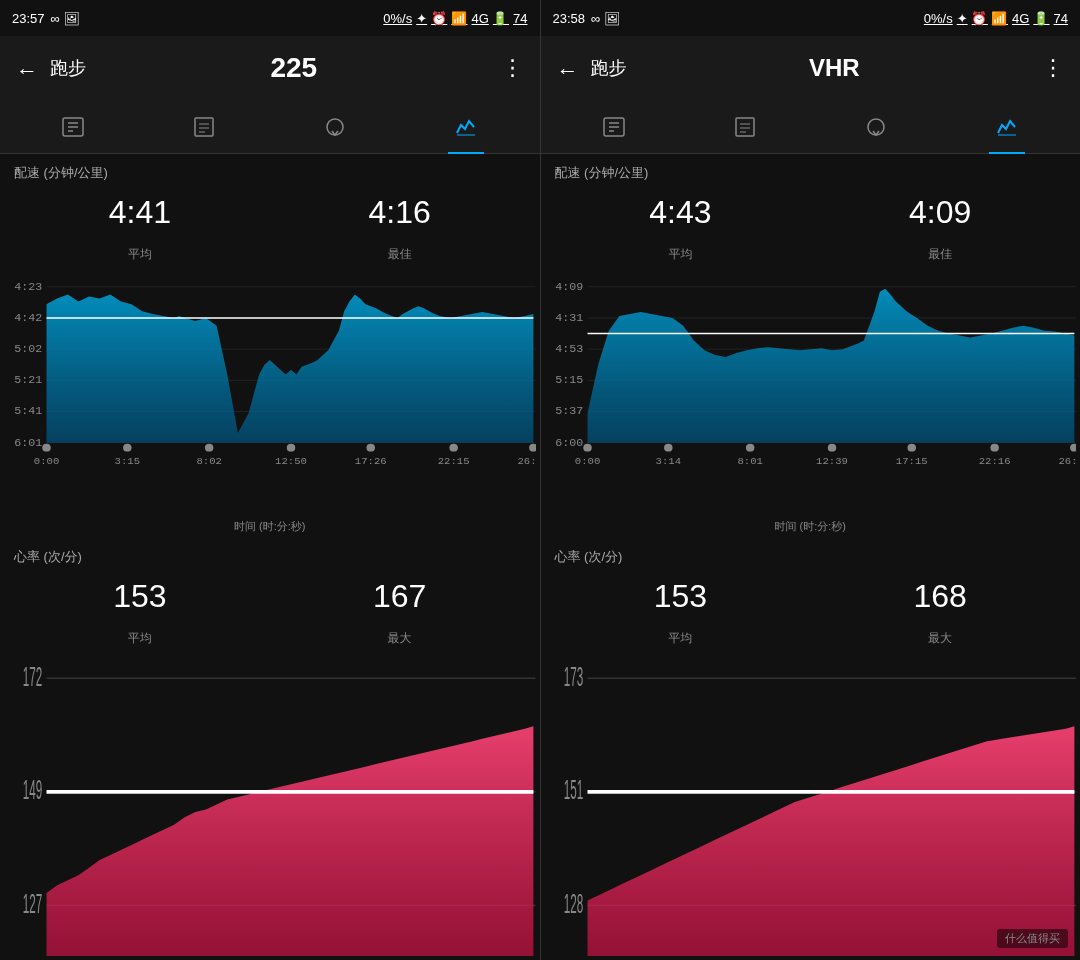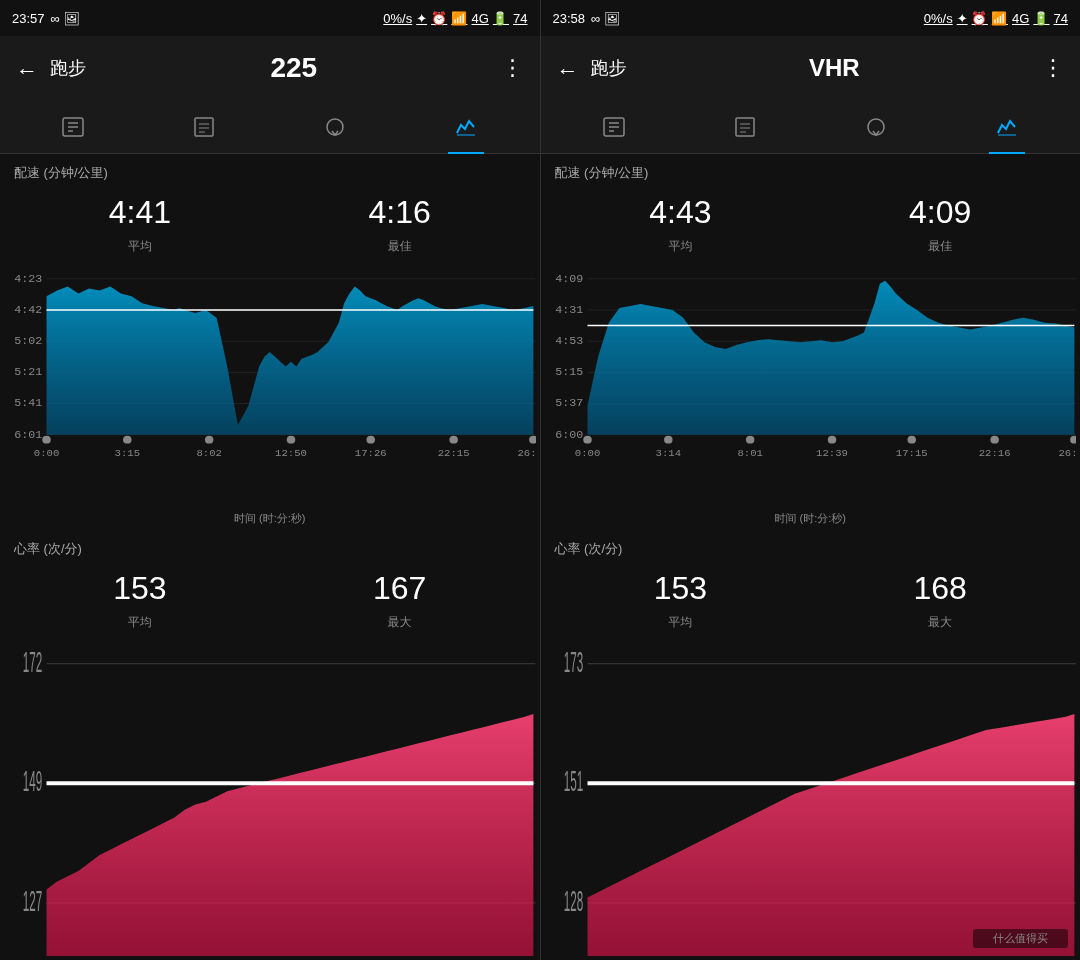--- a/index.html
+++ b/index.html
@@ -156,39 +156,39 @@
     }
     .stat-value {
       color: #fff;
       font-size: 32px;
       font-weight: 300;
       line-height: 1;
     }
     .stat-label {
       color: #888;
       font-size: 12px;
-      margin-top: 10px;
+      margin-top: 18px;
     }
     .x-axis-title {
       text-align: center;
       color: #888;
       font-size: 11px;
       padding: 2px 0 4px;
       margin-top: 37px;
     }
 
     
     .watermark {
       position: absolute;
       bottom: 8px;
       right: 8px;
       color: #888;
       font-size: 11px;
       background: rgba(0,0,0,0.5);
-      padding: 2px 20px;
+      padding: 2px 8px;
       border-radius: 3px;
     }
 
     .pace-chart-area {
       height: 195px;
       position: relative;
       margin: 8px 4px;
       font-family: Liberation Mono, monospace;
     }
 

